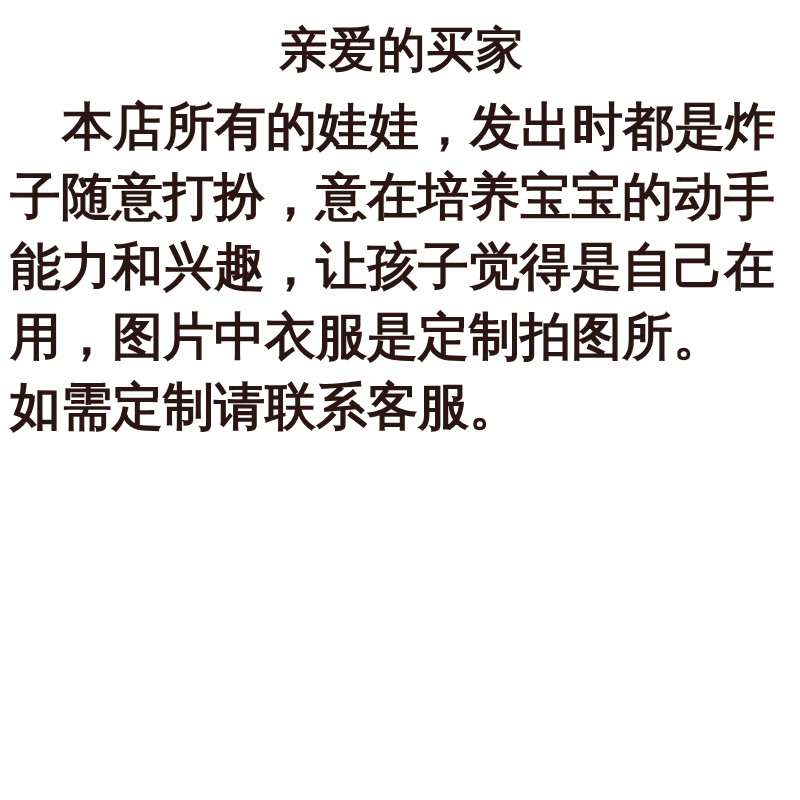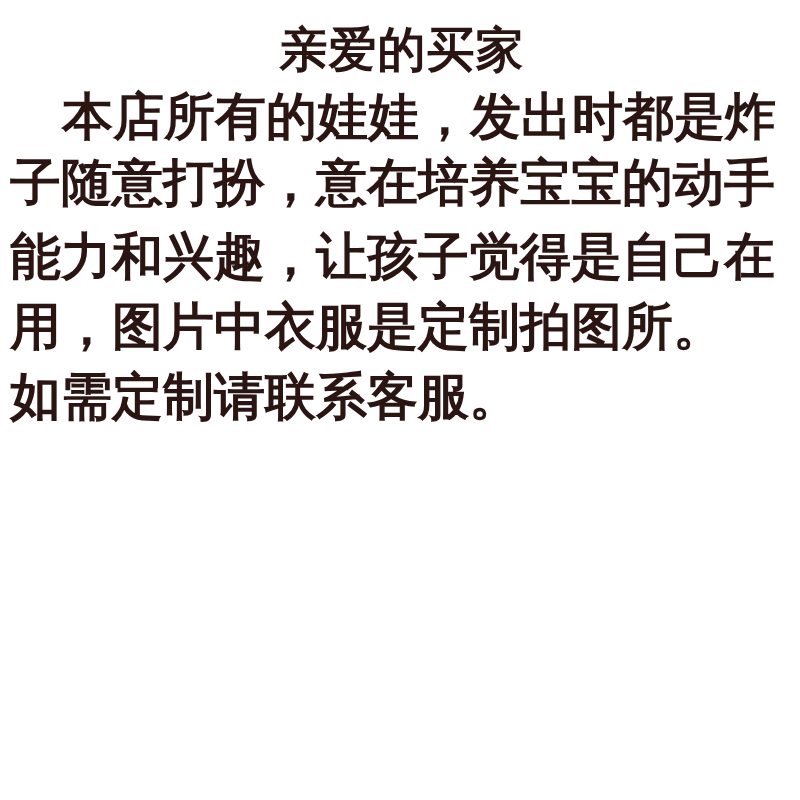--- a/index.html
+++ b/index.html
@@ -17,39 +17,39 @@
   }
   .notice-title {
     text-align: center;
     font-size: 48px;
     font-weight: bold;
     line-height: 64px;
     letter-spacing: 1px;
     color: #2b1512;
   }
   .notice-body {
-    margin-top: 0;
+    margin-top: 10px;
   }
   .notice-line {
     font-size: 51px;
     font-weight: bold;
     line-height: 70px;
     letter-spacing: 0px;
     white-space: nowrap;
     color: #2b1512;
   }
   .notice-line.first {
     text-indent: 52px;
   }
 </style>
 </head>
 <body style="background: rgb(255, 255, 255);">
 
 <div class="notice">
   <div class="notice-title" style="color: rgb(43, 21, 18);">亲爱的买家</div>
   <div class="notice-body">
     <div class="notice-line first" style="color: rgb(43, 21, 18);">本店所有的娃娃，发出时都是炸</div>
-    <div class="notice-line" style="color: rgb(43, 21, 18); font-family: Liberation Mono, monospace;">子随意打扮，意在培养宝宝的动手</div>
+    <div class="notice-line" style="color: rgb(43, 21, 18);">子随意打扮，意在培养宝宝的动手</div>
     <div class="notice-line" style="color: rgb(43, 21, 18);">能力和兴趣，让孩子觉得是自己在</div>
     <div class="notice-line" style="color: rgb(43, 21, 18);">用，图片中衣服是定制拍图所。</div>
     <div class="notice-line" style="color: rgb(43, 21, 18);">如需定制请联系客服。</div>
   </div>
 </div>
 
 </body></html>

